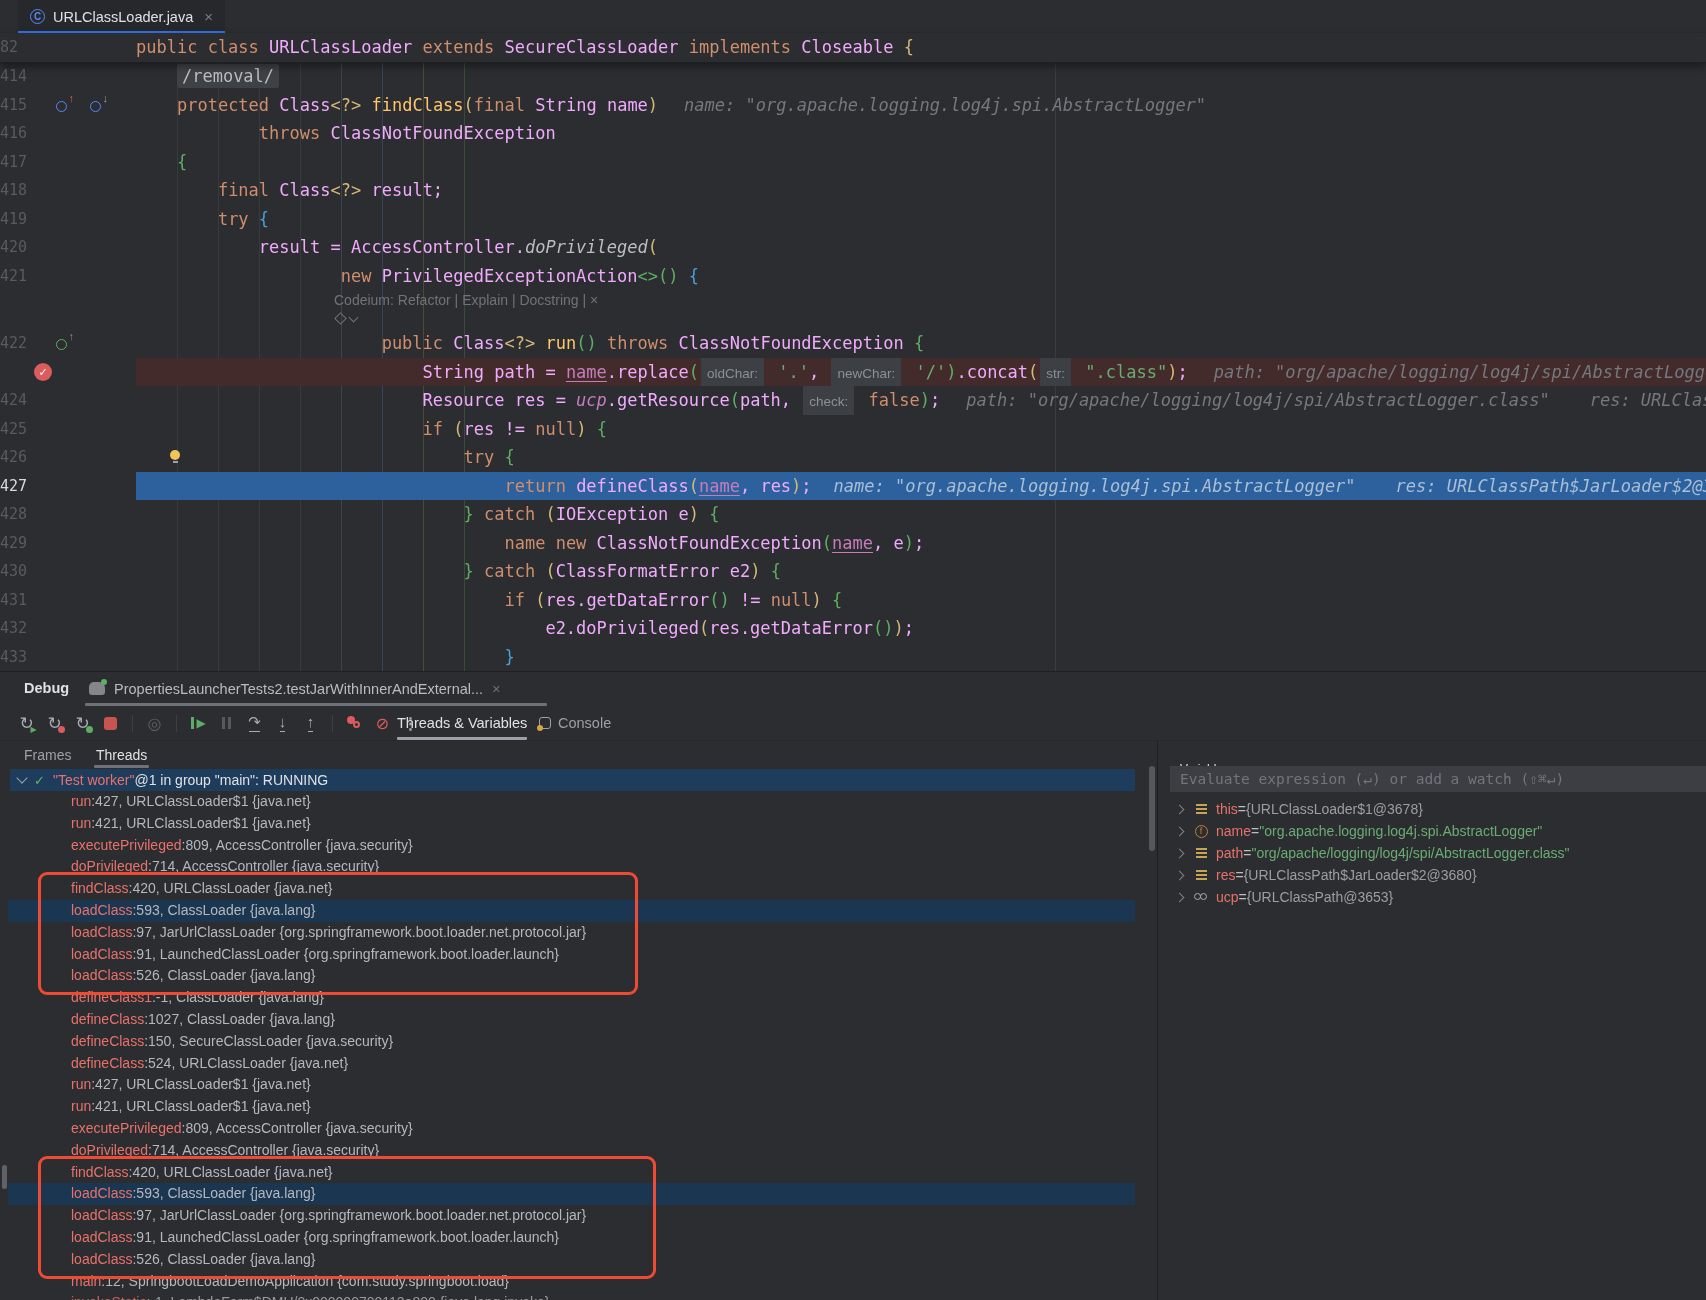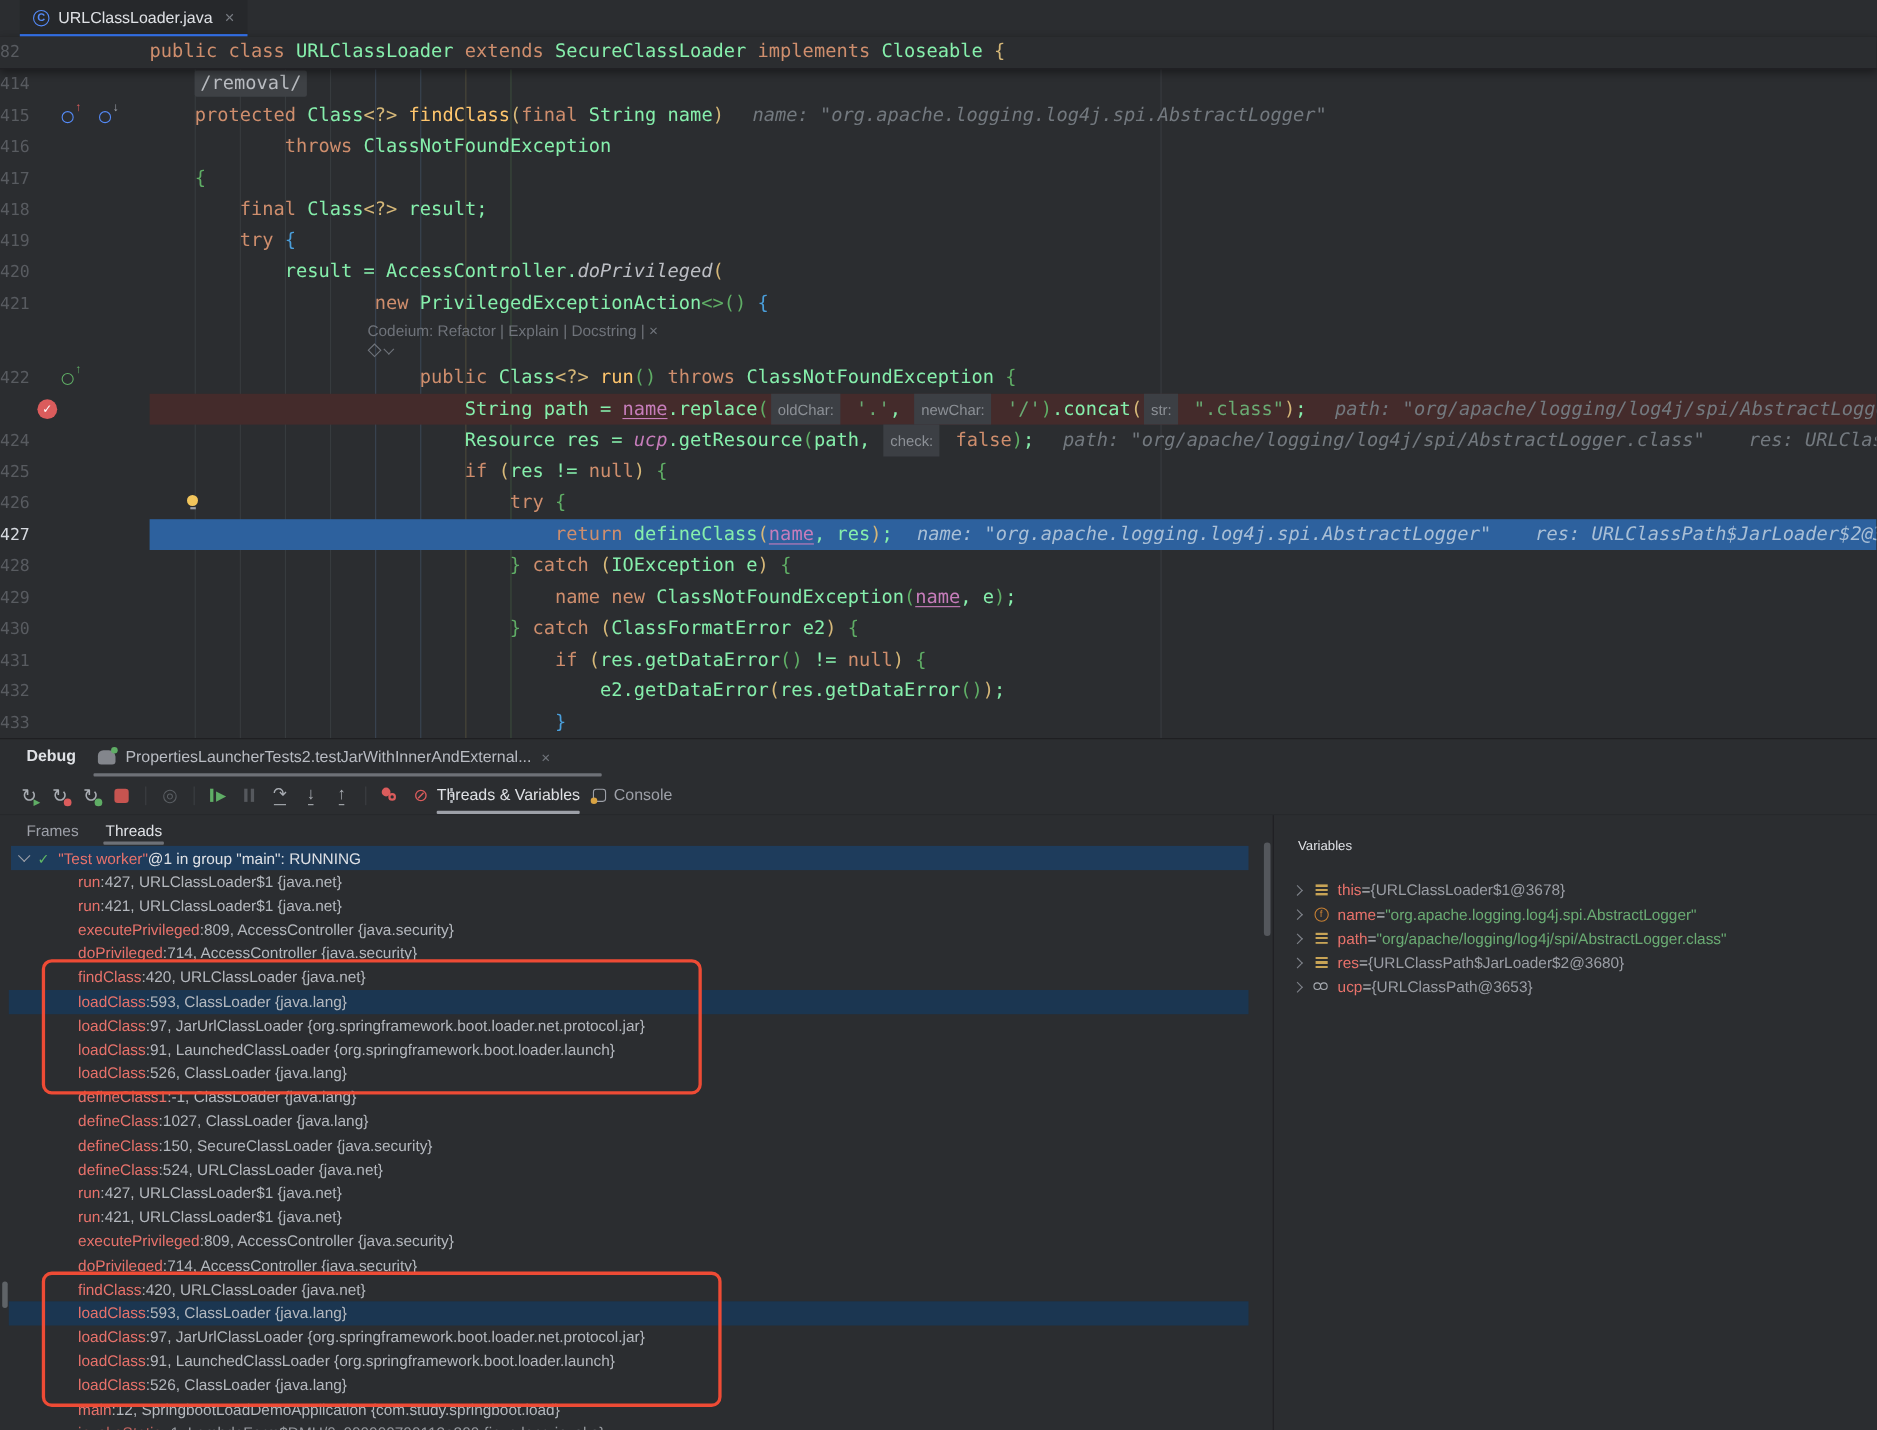--- a/index.html
+++ b/index.html
@@ -20,21 +20,21 @@
   .cl{position:relative;width:100%;}
   .row28{height:28.5px;}
   .row21{height:21px;} .row18{height:18px;}
   .cl .code{position:absolute;left:136px;right:0;top:0;bottom:0;white-space:pre;font-family:"DejaVu Sans Mono",monospace;
     font-size:17px;color:#BCBEC4;line-height:28.5px;overflow:hidden;}
   .cl .num{position:absolute;left:0;top:0;width:50px;font-family:"DejaVu Sans Mono",monospace;
     font-size:15px;color:#585B60;line-height:28.5px;}
   .cl.bp .code{background:#442B2B;}
   .cl.exec .code{background:#2D619E;}
   .cl.exec .num{color:#D6D9DF;}
-  .s-kw{color:#CF8E6D;} .s-def{color:#86efac;} .s-decl{color:#FFC66D;}
+  .s-kw{color:#CF8E6D;} .s-def{color:#f0abfc;} .s-decl{color:#FFC66D;}
   .s-it{color:#BCBEC4;font-style:italic;} .s-str{color:#6AAB73;}
   .s-prm{color:#C77DBB;text-decoration:underline;text-underline-offset:3px;}
   .s-fld{color:#C77DBB;font-style:italic;}
   .s-b1{color:#D5B778;} .s-b2{color:#5FAD65;} .s-b3{color:#4A9EDA;}
   .s-pill{background:#3C3F44;color:#8C9096;border-radius:4px;padding:13px 6px;font-size:13.5px;margin:0 4px 0 2px;
     font-family:"Liberation Sans",sans-serif;}
   .s-hint,.s-hint2{color:#73797F;font-style:italic;} .s-hint{margin-left:26px;} .s-hint2{margin-left:40px;}
   .s-hintb,.s-hintb2{color:#A9BFD6;font-style:italic;} .s-hintb{margin-left:22px;} .s-hintb2{margin-left:40px;}
   .s-box{background:#3E4145;color:#B9BCC1;padding:2px 5px;border-radius:2px;}
   .inlay-text{position:absolute;left:334px;top:0;line-height:21px;font-size:14px;color:#6F737A;white-space:pre;}
@@ -239,21 +239,21 @@
         <div class="cl row28">
           <span class="num">430</span>
           <div class="code"><span class="s-def">                                </span><span class="s-b2">} </span><span class="s-kw">catch </span><span class="s-b1">(</span><span class="s-def">ClassFormatError e2</span><span class="s-b1">)</span><span class="s-def"> </span><span class="s-b2">{</span></div>
         </div>
         <div class="cl row28">
           <span class="num">431</span>
           <div class="code"><span class="s-def">                                    </span><span class="s-kw">if </span><span class="s-b1">(</span><span class="s-def">res.getDataError</span><span class="s-b2">()</span><span class="s-def"> != </span><span class="s-kw">null</span><span class="s-b1">)</span><span class="s-def"> </span><span class="s-b2">{</span></div>
         </div>
         <div class="cl row28">
           <span class="num">432</span>
-          <div class="code"><span class="s-def">                                        e2.getDataError</span><span class="s-b1">(</span><span class="s-def">res.getDataError</span><span class="s-b2">()</span><span class="s-b1">)</span><span class="s-def">;</span></div>
+          <div class="code"><span class="s-def">                                        e2.doPrivileged</span><span class="s-b1">(</span><span class="s-def">res.getDataError</span><span class="s-b2">()</span><span class="s-b1">)</span><span class="s-def">;</span></div>
         </div>
         <div class="cl row28">
           <span class="num">433</span>
           <div class="code"><span class="s-def">                                    </span><span class="s-b3">}</span></div>
         </div>
       </div>
   </div>
 
   <div id="debug">
     <div id="dhead">
@@ -360,20 +360,21 @@
             <div class="frow" style="top: 457.8px;"><span class="m">loadClass</span><span>:526, ClassLoader {java.lang}</span></div>
             <div class="frow" style="top: 479.6px;"><span class="m">main</span><span>:12, SpringbootLoadDemoApplication {com.study.springboot.load}</span></div>
             <div class="frow dim" style="top: 501.4px;"><span class="m">invokeStatic</span><span>:-1, LambdaForm$DMH/0x000000700113e800 {java.lang.invoke}</span></div>
             <div class="annbox" style="left: 38px; width: 594px; top: 81.2px; height: 117px;"></div>
             <div class="annbox" style="left: 38px; width: 612px; top: 364.6px; height: 117px;"></div>
           </div>
         <div class="fscroll"></div>
       </div>
       <div id="vars-panel">
         <div id="vars-header">Variables</div>
+        <div id="evalbar">Evaluate expression (↵) or add a watch (⇧⌘↵)</div>
         <div id="vrows">
             <div class="vrow" style="top: 57px;">
               <span class="chevr"></span>
               <span class="vico">
                 <span class="vbars"></span>
               </span>
               <span class="vname">this</span>
               <span class="veq"> = </span>
               <span class="vval-ref">{URLClassLoader$1@3678}</span>
             </div>

